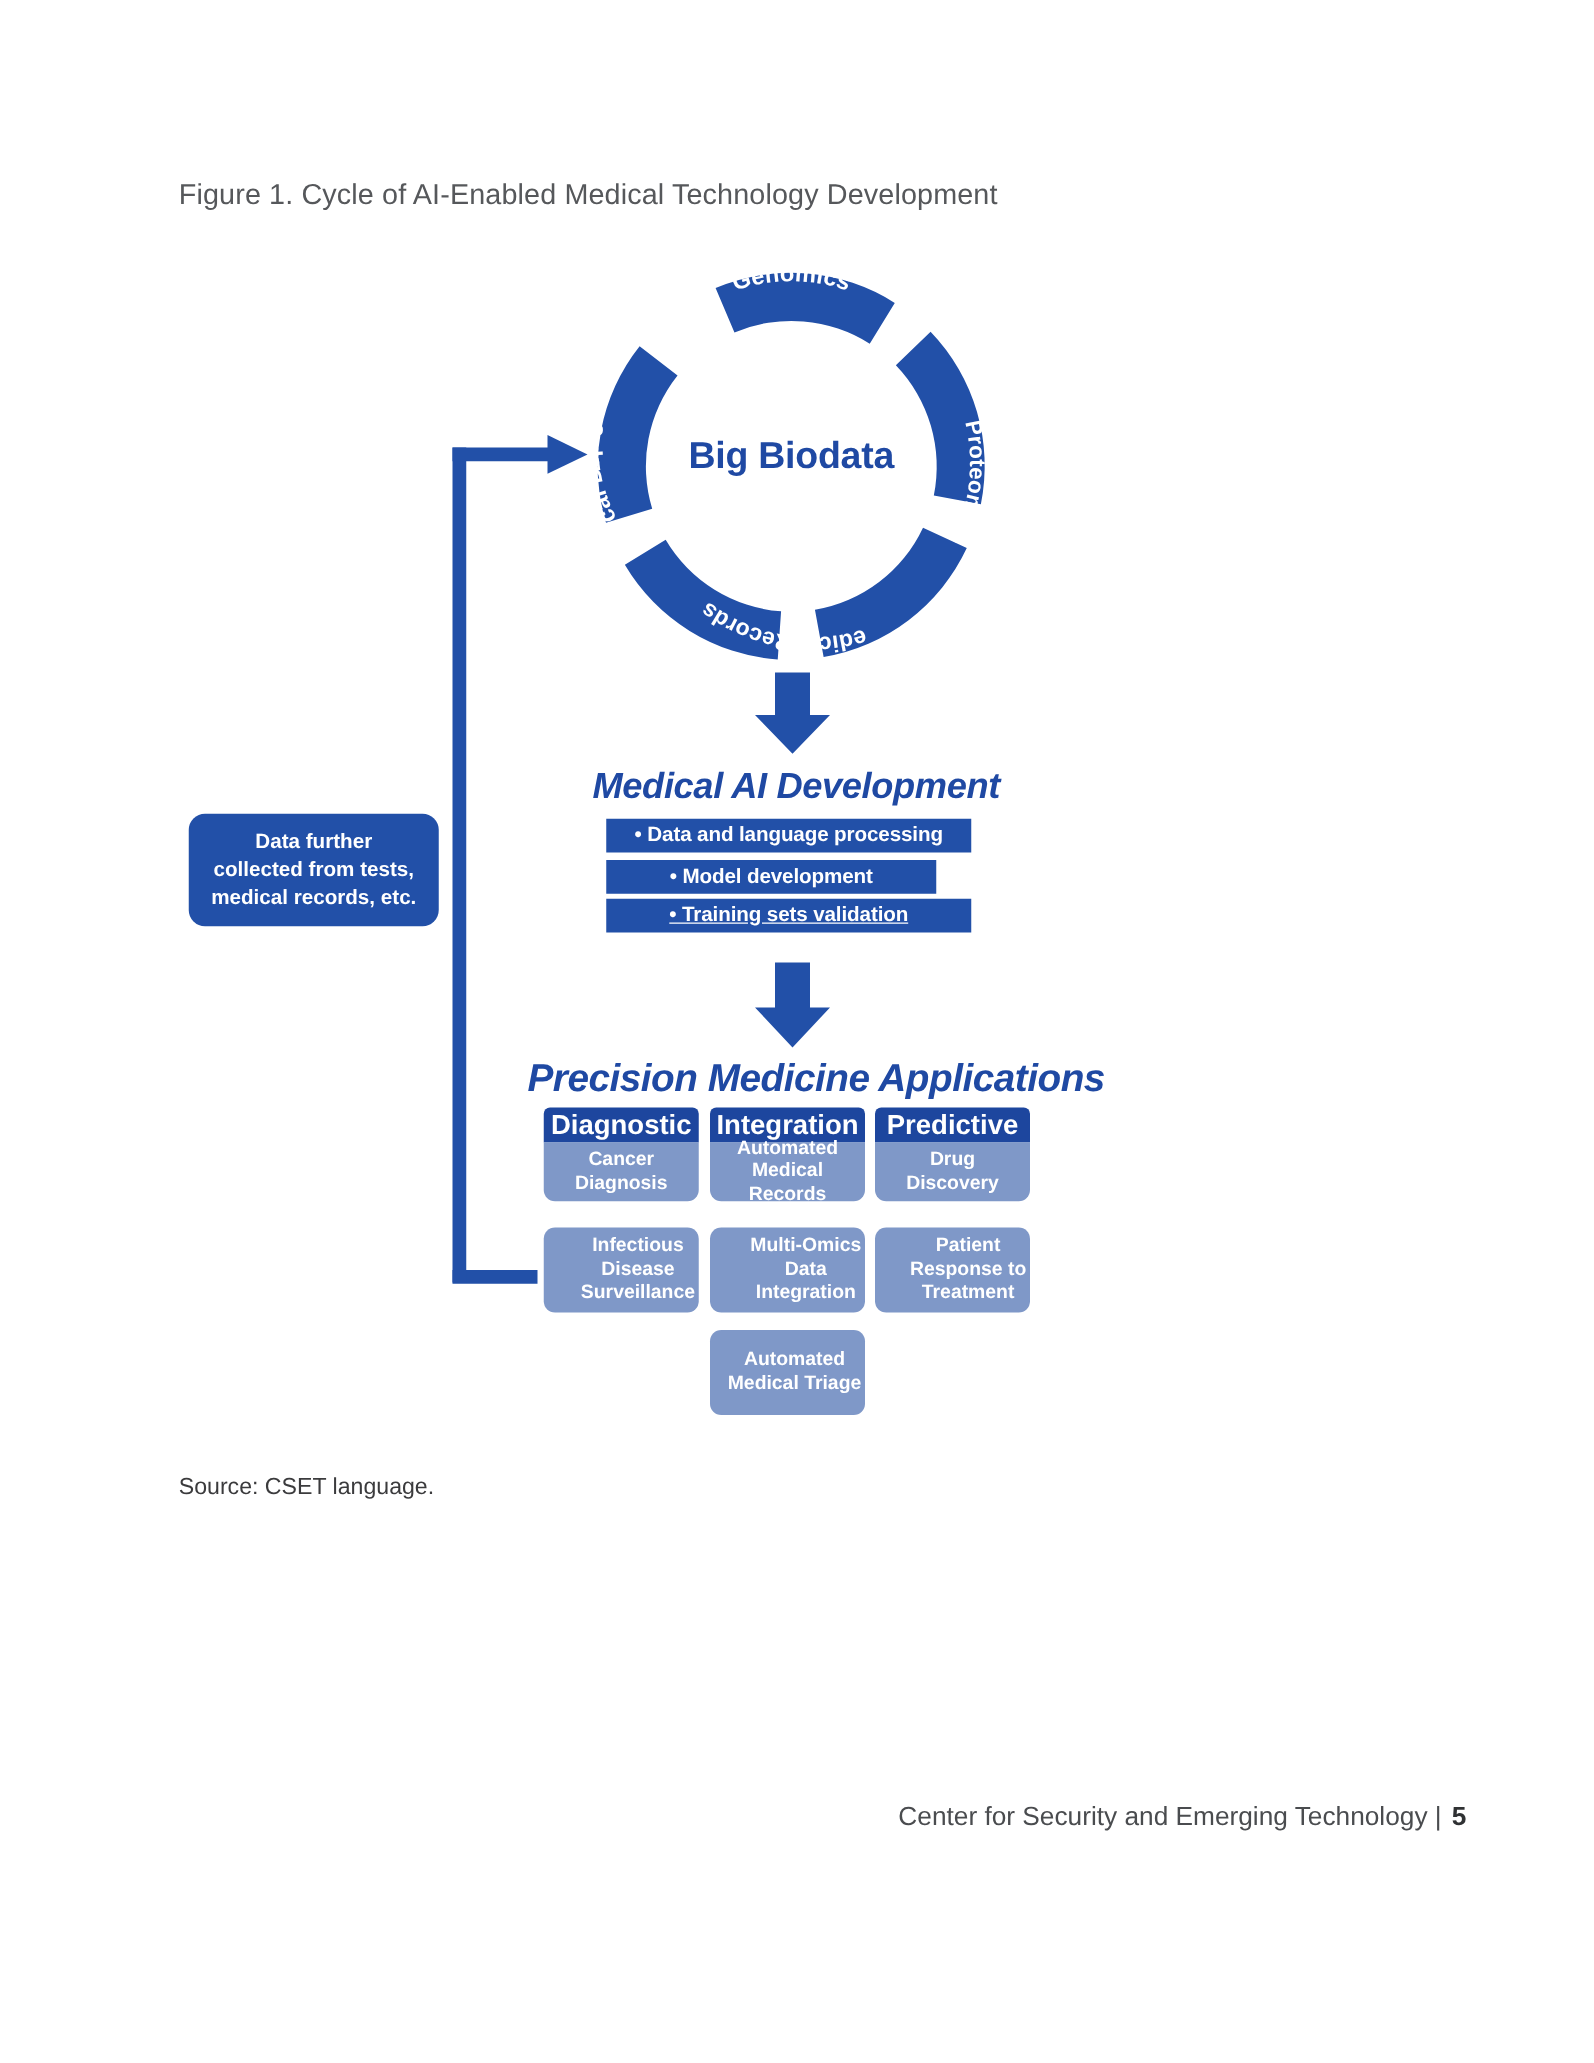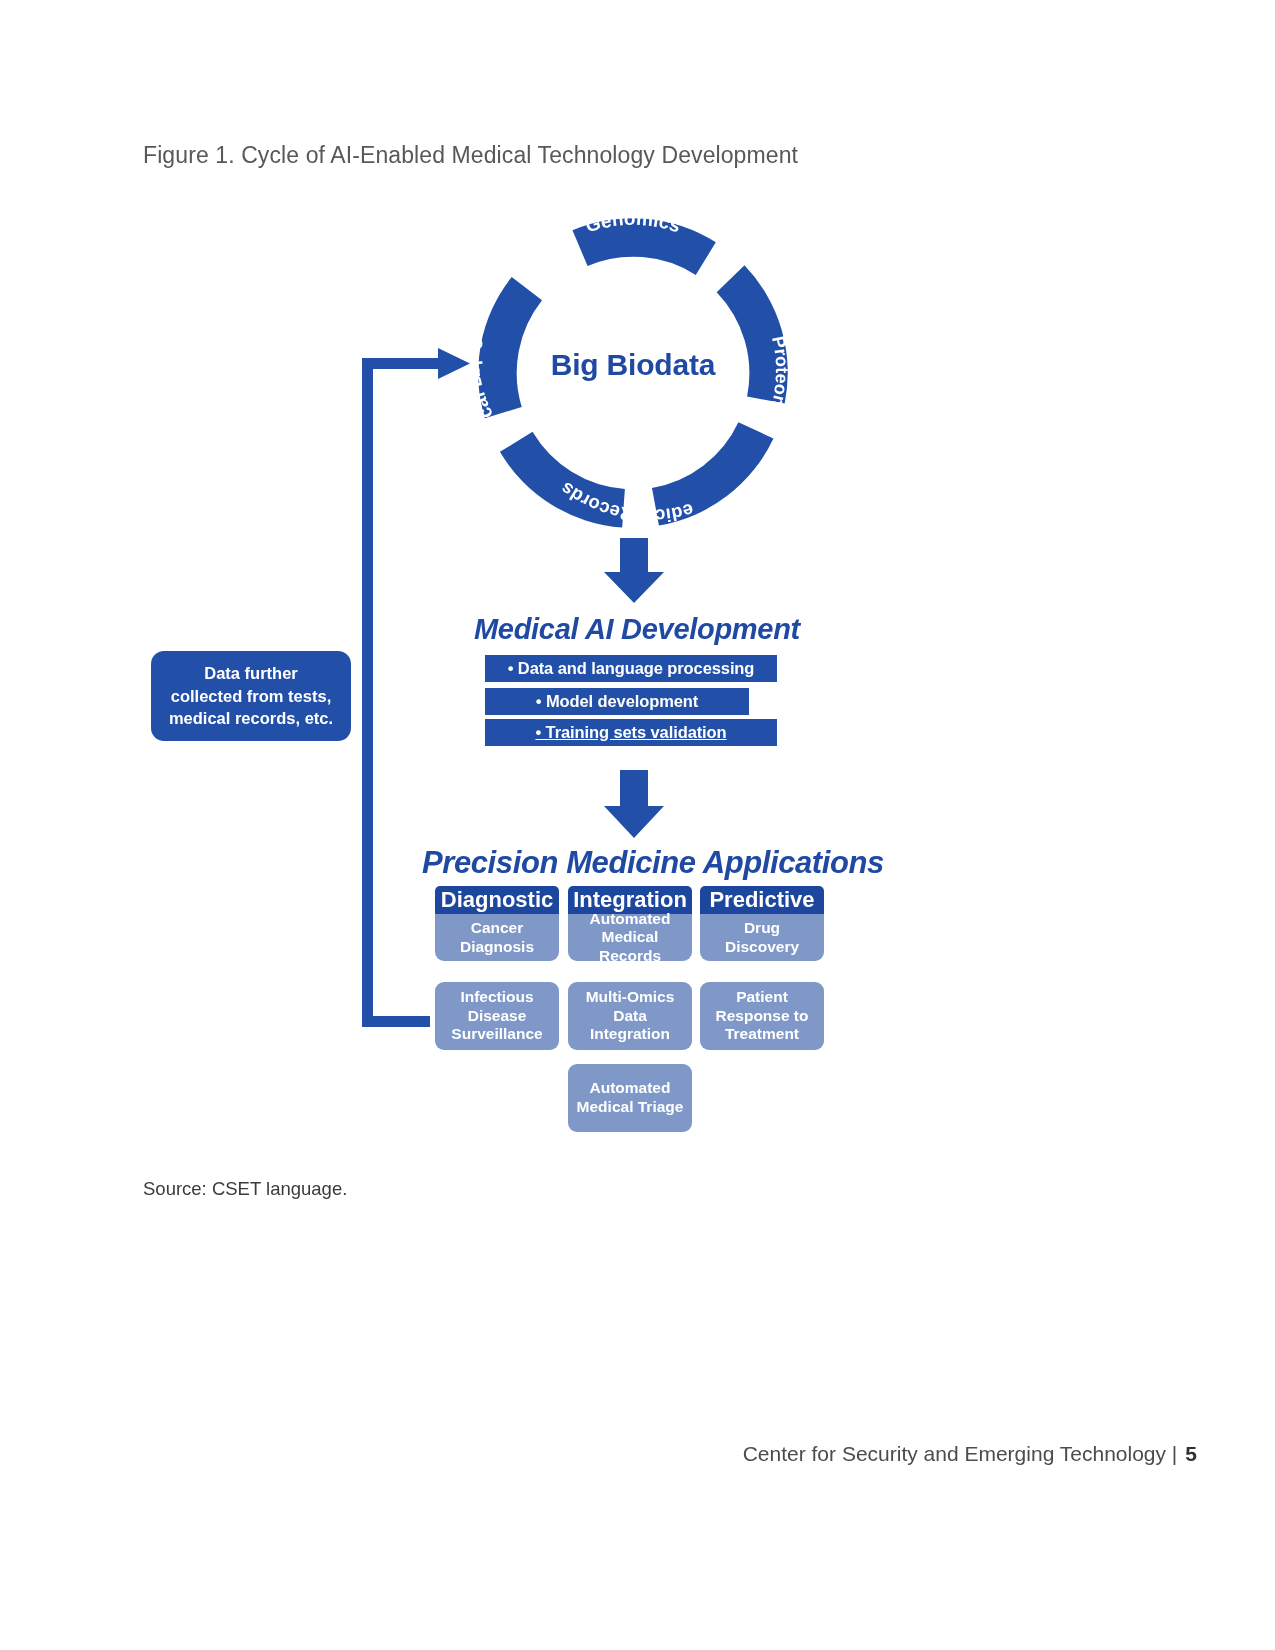--- a/index.html
+++ b/index.html
@@ -40,21 +40,21 @@
     color: #3b3b3d;
   }
 
   
   .footer {
     position: absolute;
     left: 0;
     right: 0;
     top: 1442px;
     text-align: right;
-    padding-right: 78px;
+    padding-right: 102px;
     font-size: 21px;
     color: #4a4c4f;
   }
   .footer .pagenum {
     font-weight: bold;
     color: #2f3133;
     margin-left: 8px;
   }
 
   
@@ -179,21 +179,21 @@
     width: 124px;
     background: #7f98c8;
     color: #ffffff;
     font-size: 15.5px;
     font-weight: bold;
     text-align: center;
     line-height: 1.2;
     border-radius: 9px;
     display: flex;
     align-items: center;
-    justify-content: center;
+    justify-content: flex-end;
     box-sizing: border-box;
     padding: 18px 3px;
   }
   #pm-tile-r2c0 { left: 435px; top: 982px; height: 68px; }
   #pm-tile-r2c1 { left: 568px; top: 982px; height: 68px; }
   #pm-tile-r2c2 { left: 700px; top: 982px; height: 68px; }
   #pm-tile-r3c1 { left: 568px; top: 1064px; height: 68px; }
 
 </style>
 </head>

